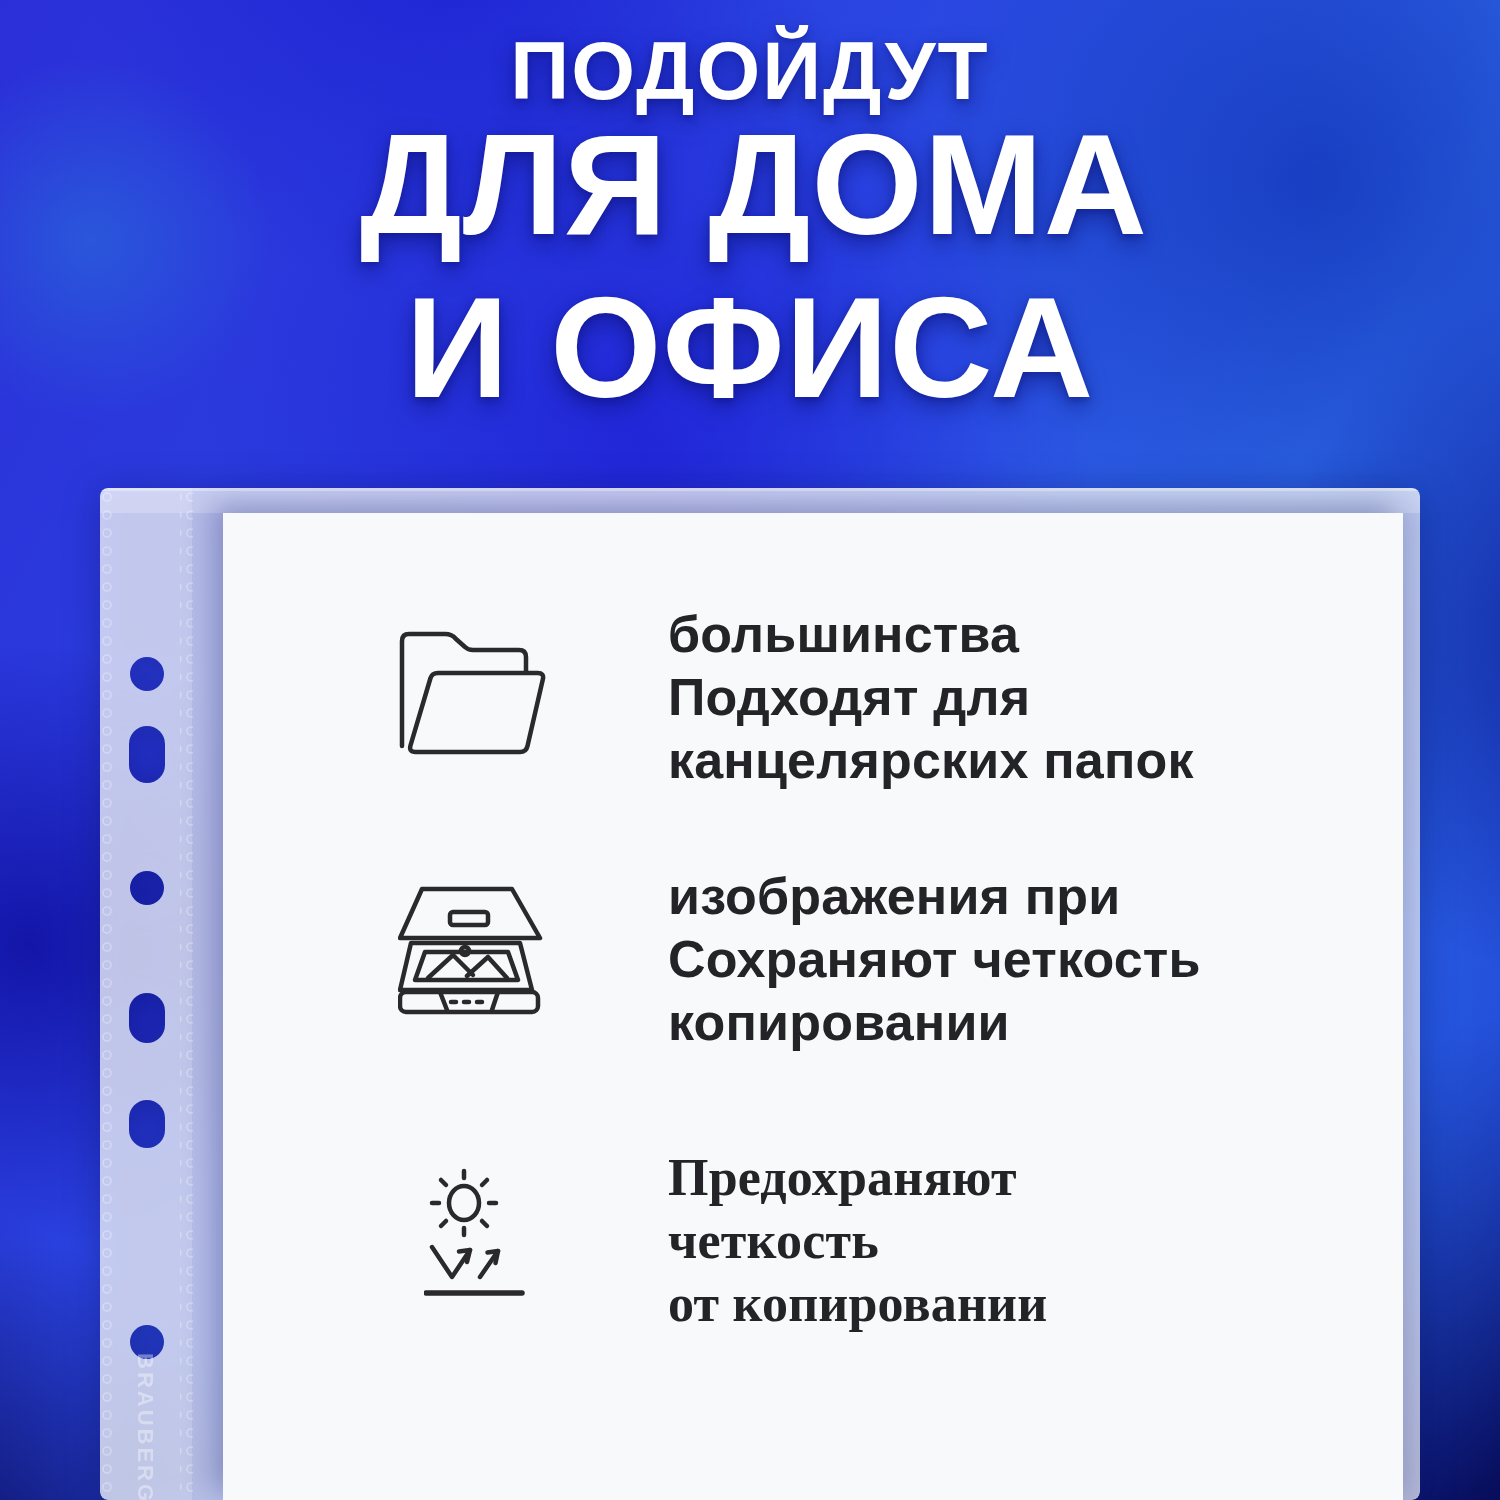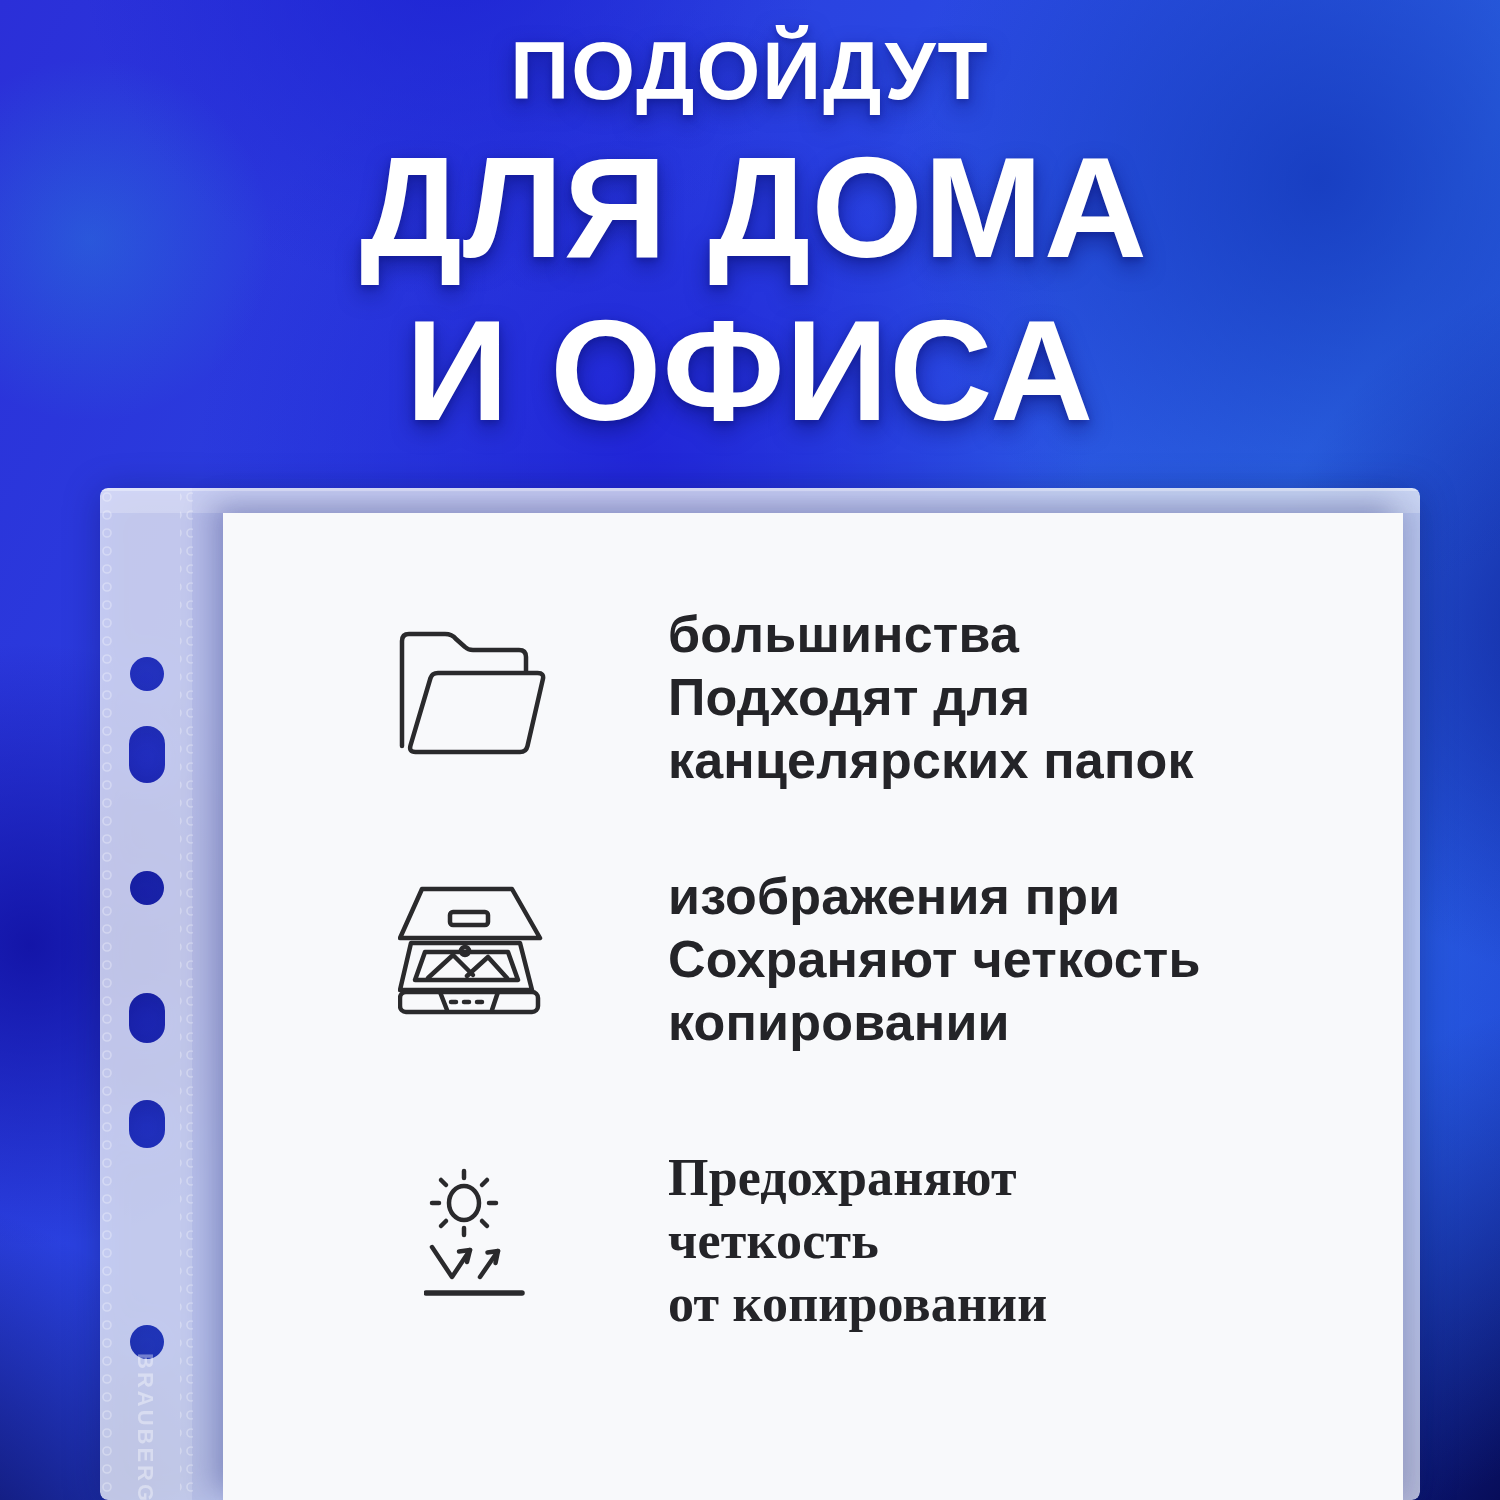--- a/index.html
+++ b/index.html
@@ -20,21 +20,21 @@
       radial-gradient(circle 900px at -15% 120%, #03033f 20%, rgba(3,3,70,0) 70%),
       radial-gradient(circle 980px at 115% 112%, #05094e 25%, rgba(5,9,80,0) 72%),
       linear-gradient(118deg, #2b2fd8 0%, #2a46e2 40%, #2f68e8 68%, #1c34c8 100%);
   }
   .headline{
     position:absolute;left:0;right:0;top:30px;text-align:center;color:#ffffff;
     font-weight:bold;line-height:1;
     text-shadow:0 9px 22px rgba(10,14,110,0.55), 0 3px 6px rgba(10,14,110,0.35);
   }
   .hl-1{font-size:82px;letter-spacing:2px;}
-  .hl-2{font-size:143px;margin-top:24px;letter-spacing:1px;padding-left:8px;}
+  .hl-2{font-size:143px;margin-top:1px;letter-spacing:1px;padding-left:8px;}
   .hl-3{font-size:143px;margin-top:20px;letter-spacing:1px;}
   .sleeve{
     position:absolute;left:100px;top:488px;
     filter:drop-shadow(0 4px 18px rgba(4,8,70,0.4));
   }
   .paper{
     position:absolute;left:223px;top:513px;width:1180px;height:987px;
     background:#f8f9fb;
     box-shadow:-12px -10px 26px rgba(40,50,130,0.30), 10px 0 22px rgba(40,50,130,0.12);
   }

